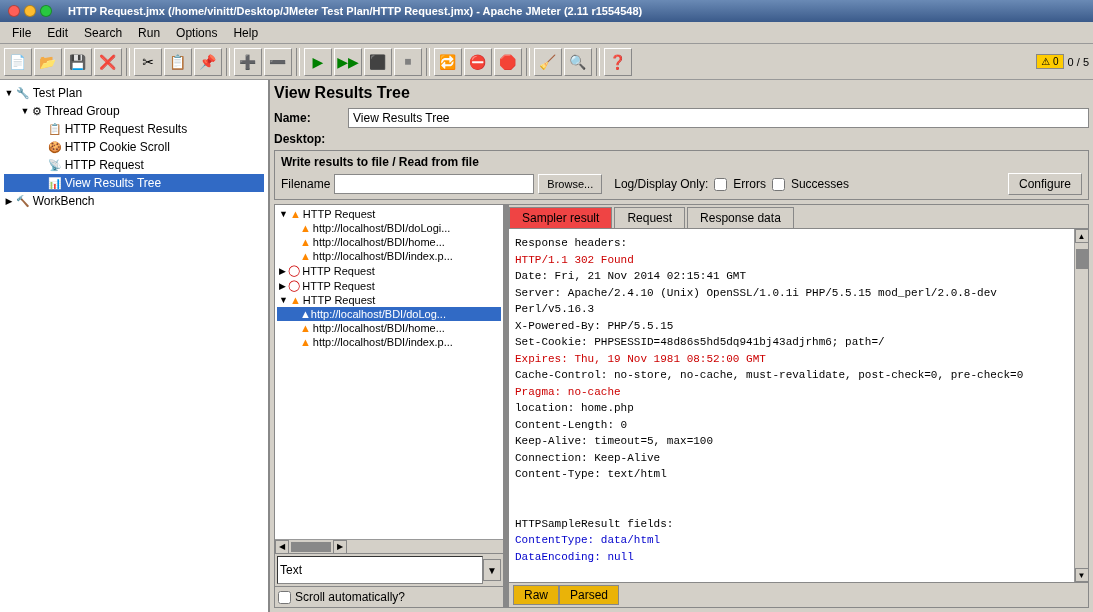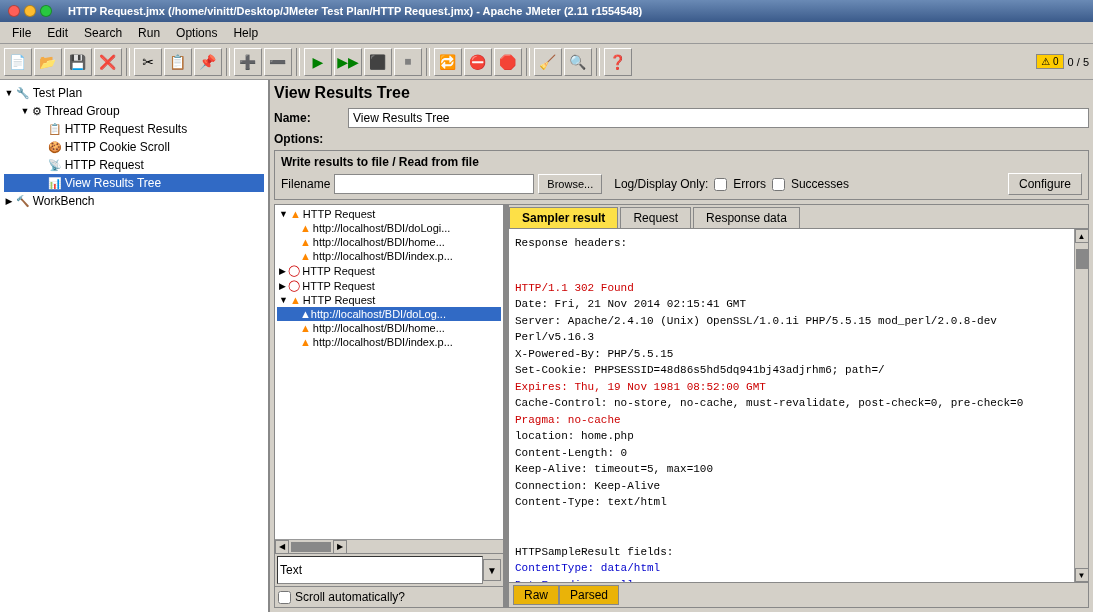--- a/index.html
+++ b/index.html
@@ -197,21 +197,21 @@
     .tab {
       padding: 3px 12px;
       font-size: 12px;
       cursor: pointer;
       border: 1px solid #888;
       border-bottom: none;
       background: #d4d0c8;
       margin-right: 2px;
       margin-top: 2px;
     }
-    .tab.active { background: #fde047; font-weight: bold; }
+    .tab.active { background: #ef4444; font-weight: normal; }
 
     
     .response-content {
       flex: 1;
       padding: 6px;
       font-family: 'Courier New', monospace;
       font-size: 11px;
       overflow-y: auto;
       background: white;
       line-height: 1.5;
@@ -398,21 +398,21 @@
 
   <div class="right-panel">
     <div class="panel-title">View Results Tree</div>
 
     <div class="form-row">
       <span class="form-label">Name:</span>
       <input class="form-input" type="text" value="View Results Tree" style="">
     </div>
 
     <div class="form-row">
-      <span class="form-label">Options:</span>
+      <span class="form-label">Desktop:</span>
     </div>
 
     <div class="write-results-box">
       <div class="write-results-title">Write results to file / Read from file</div>
       <div class="filename-row">
         <span>Filename</span>
         <input class="filename-input" type="text" style="">
         <button class="browse-btn">Browse...</button>
         <div class="log-display">
           <span>Log/Display Only:</span>
@@ -517,21 +517,21 @@
 
         <div class="tab-bar">
           <div class="tab active">Sampler result</div>
           <div class="tab">Request</div>
           <div class="tab">Response data</div>
         </div>
 
         <div style="display:flex; flex:1; overflow:hidden;">
           <div class="response-content" id="response-area">
           <div>Response headers:</div>
-              <div style="color: rgb(204, 0, 0); margin-top: 28px;">HTTP/1.1 302 Found</div>
+              <div style="color: rgb(204, 0, 0);">HTTP/1.1 302 Found</div>
               <div>Date: Fri, 21 Nov 2014 02:15:41 GMT</div>
               <div>Server: Apache/2.4.10 (Unix) OpenSSL/1.0.1i PHP/5.5.15 mod_perl/2.0.8-dev</div>
               <div>Perl/v5.16.3</div>
               <div>X-Powered-By: PHP/5.5.15</div>
               <div>Set-Cookie: PHPSESSID=48d86s5hd5dq941bj43adjrhm6; path=/</div>
               <div style="color: rgb(204, 0, 0);">Expires: Thu, 19 Nov 1981 08:52:00 GMT</div>
               <div>Cache-Control: no-store, no-cache, must-revalidate, post-check=0, pre-check=0</div>
               <div style="color: rgb(204, 0, 0);">Pragma: no-cache</div>
               <div>location: home.php</div>
               <div>Content-Length: 0</div>

